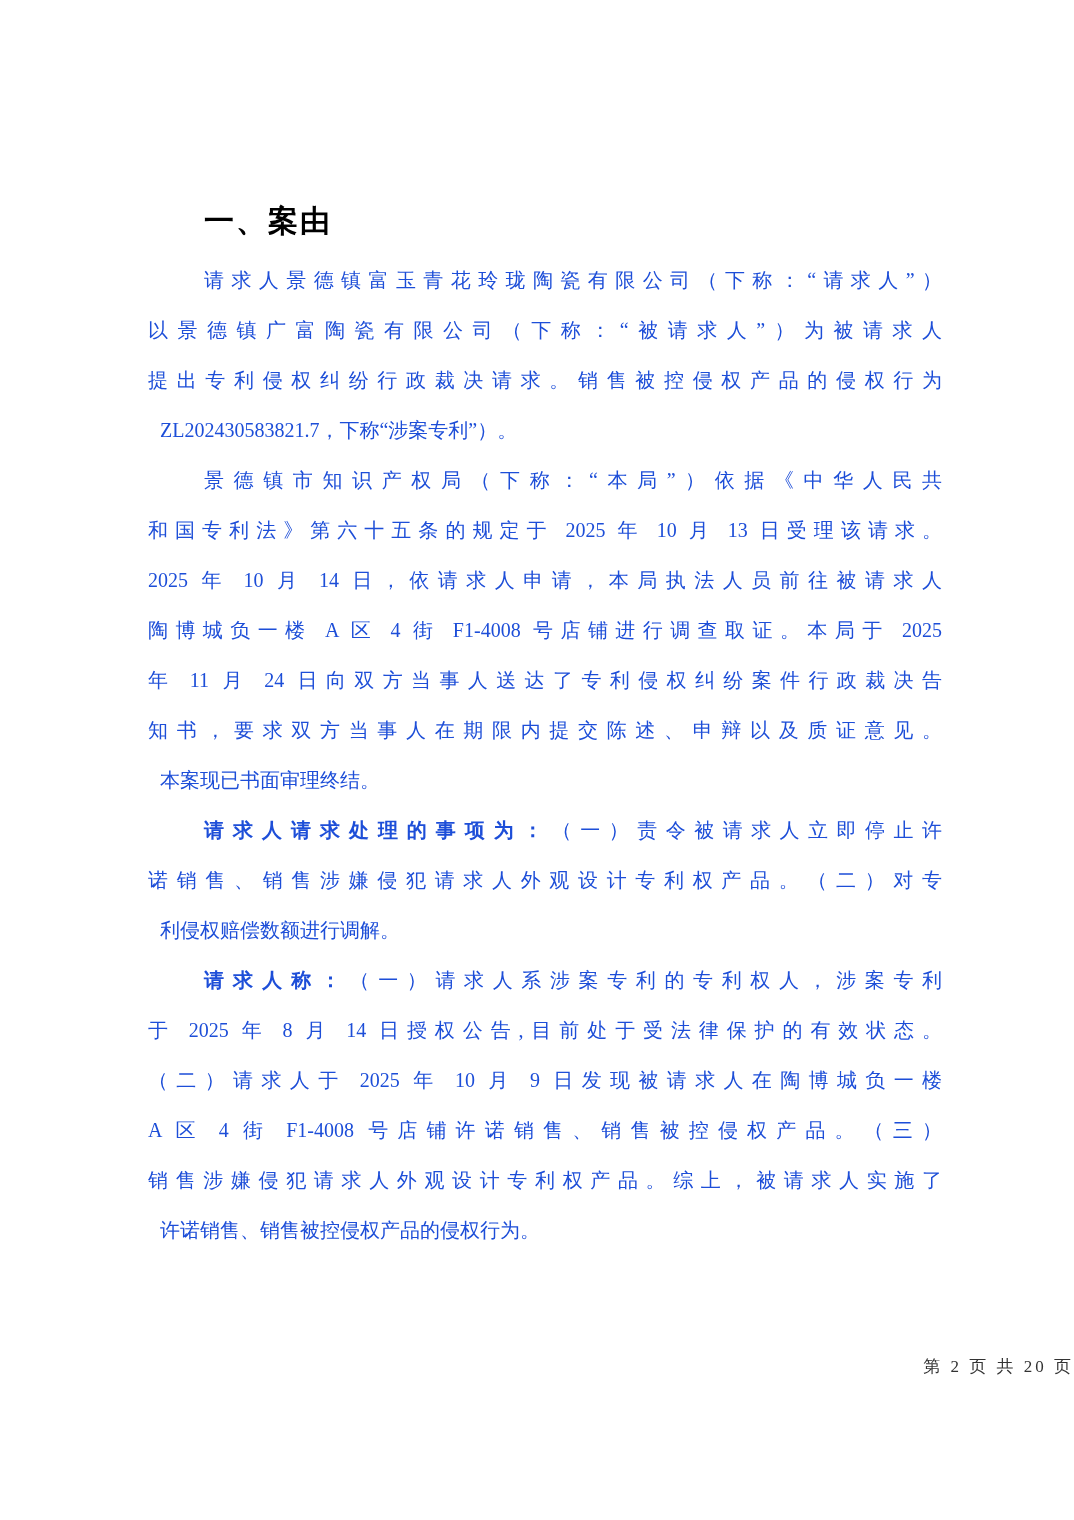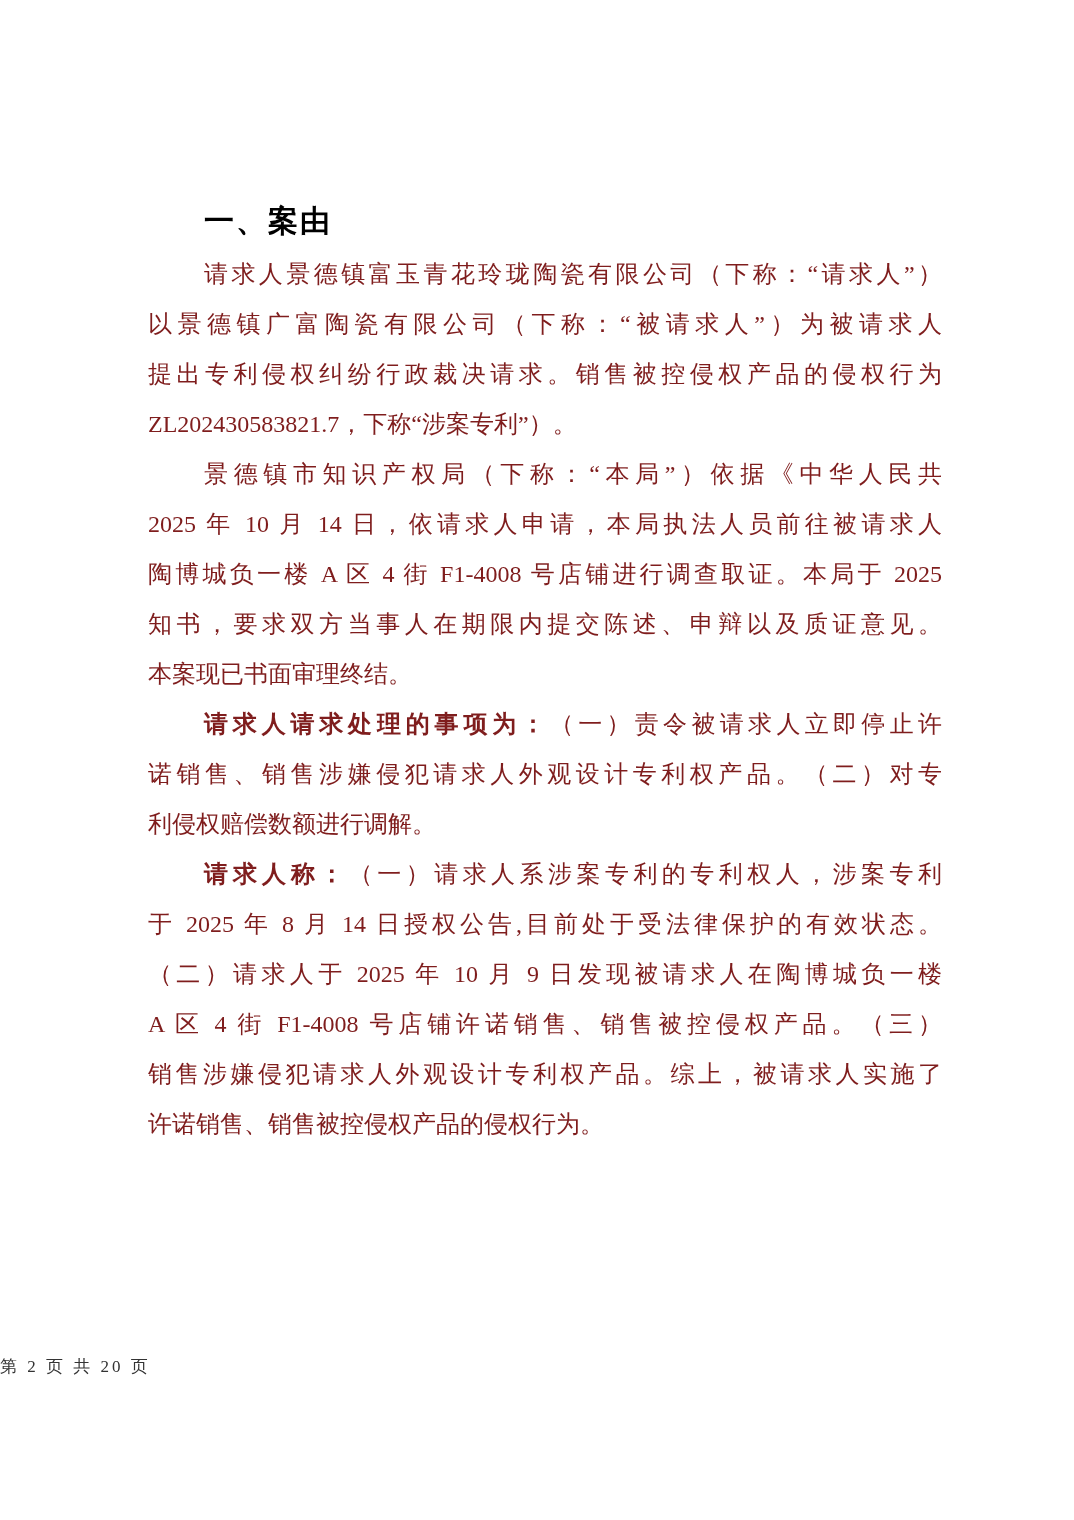--- a/index.html
+++ b/index.html
@@ -37,45 +37,46 @@
     line-height: 50px;
     height: 50px;
     text-indent: 56px;
     letter-spacing: 2px;
     color: #000;
   }
   .paragraph {
     margin: 0;
   }
   .line {
-    font-size: 24px;
-    line-height: 56px;
+    font-size: 20px;
+    line-height: 68px;
     height: 50px;
     text-align: justify;
     text-align-last: justify;
-    color: #7f1d1d;
+    color: #1d4ed8;
   }
   .line.indent {
     text-indent: 56px;
   }
   .line.last {
     text-align: center;
     text-align-last: left;
+    margin-left: 12px;
   }
   .seg.bold {
     font-weight: 700;
     font-family: "Liberation Sans", "DejaVu Sans", sans-serif;
     letter-spacing: 0.5px;
   }
   .footer {
     position: absolute;
     left: 0;
     top: 1352px;
     width: 1074px;
-    text-align: left;
+    text-align: right;
     font-size: 17px;
     line-height: 30px;
     color: #333333;
     letter-spacing: 3px;
   }
 </style>
 </head>
 <body>
 
 <div class="page">
@@ -83,22 +84,24 @@
     <h1 class="heading">一、案由</h1>
     <div id="document-body">
         <div class="paragraph">
           <div class="line indent"><span class="seg">请求人景德镇富玉青花玲珑陶瓷有限公司（下称：“请求人”）</span></div>
           <div class="line"><span class="seg">以景德镇广富陶瓷有限公司（下称：“被请求人”）为被请求人</span></div>
           <div class="line"><span class="seg">提出专利侵权纠纷行政裁决请求。销售被控侵权产品的侵权行为</span></div>
           <div class="line last"><span class="seg">ZL202430583821.7，下称“涉案专利”）。</span></div>
         </div>
         <div class="paragraph">
           <div class="line indent"><span class="seg">景德镇市知识产权局（下称：“本局”）依据《中华人民共</span></div>
+          <div class="line"><span class="seg">和国专利法》第六十五条的规定于 2025 年 10 月 13 日受理该请求。</span></div>
           <div class="line"><span class="seg">2025 年 10 月 14 日，依请求人申请，本局执法人员前往被请求人</span></div>
           <div class="line"><span class="seg">陶博城负一楼 A 区 4 街 F1-4008 号店铺进行调查取证。本局于 2025</span></div>
+          <div class="line"><span class="seg">年 11 月 24 日向双方当事人送达了专利侵权纠纷案件行政裁决告</span></div>
           <div class="line"><span class="seg">知书，要求双方当事人在期限内提交陈述、申辩以及质证意见。</span></div>
           <div class="line last"><span class="seg">本案现已书面审理终结。</span></div>
         </div>
         <div class="paragraph">
           <div class="line indent"><span class="seg bold">请求人请求处理的事项为：</span><span class="seg">（一）责令被请求人立即停止许</span></div>
           <div class="line"><span class="seg">诺销售、销售涉嫌侵犯请求人外观设计专利权产品。（二）对专</span></div>
           <div class="line last"><span class="seg">利侵权赔偿数额进行调解。</span></div>
         </div>
         <div class="paragraph">
           <div class="line indent"><span class="seg bold">请求人称：</span><span class="seg">（一）请求人系涉案专利的专利权人，涉案专利</span></div>

